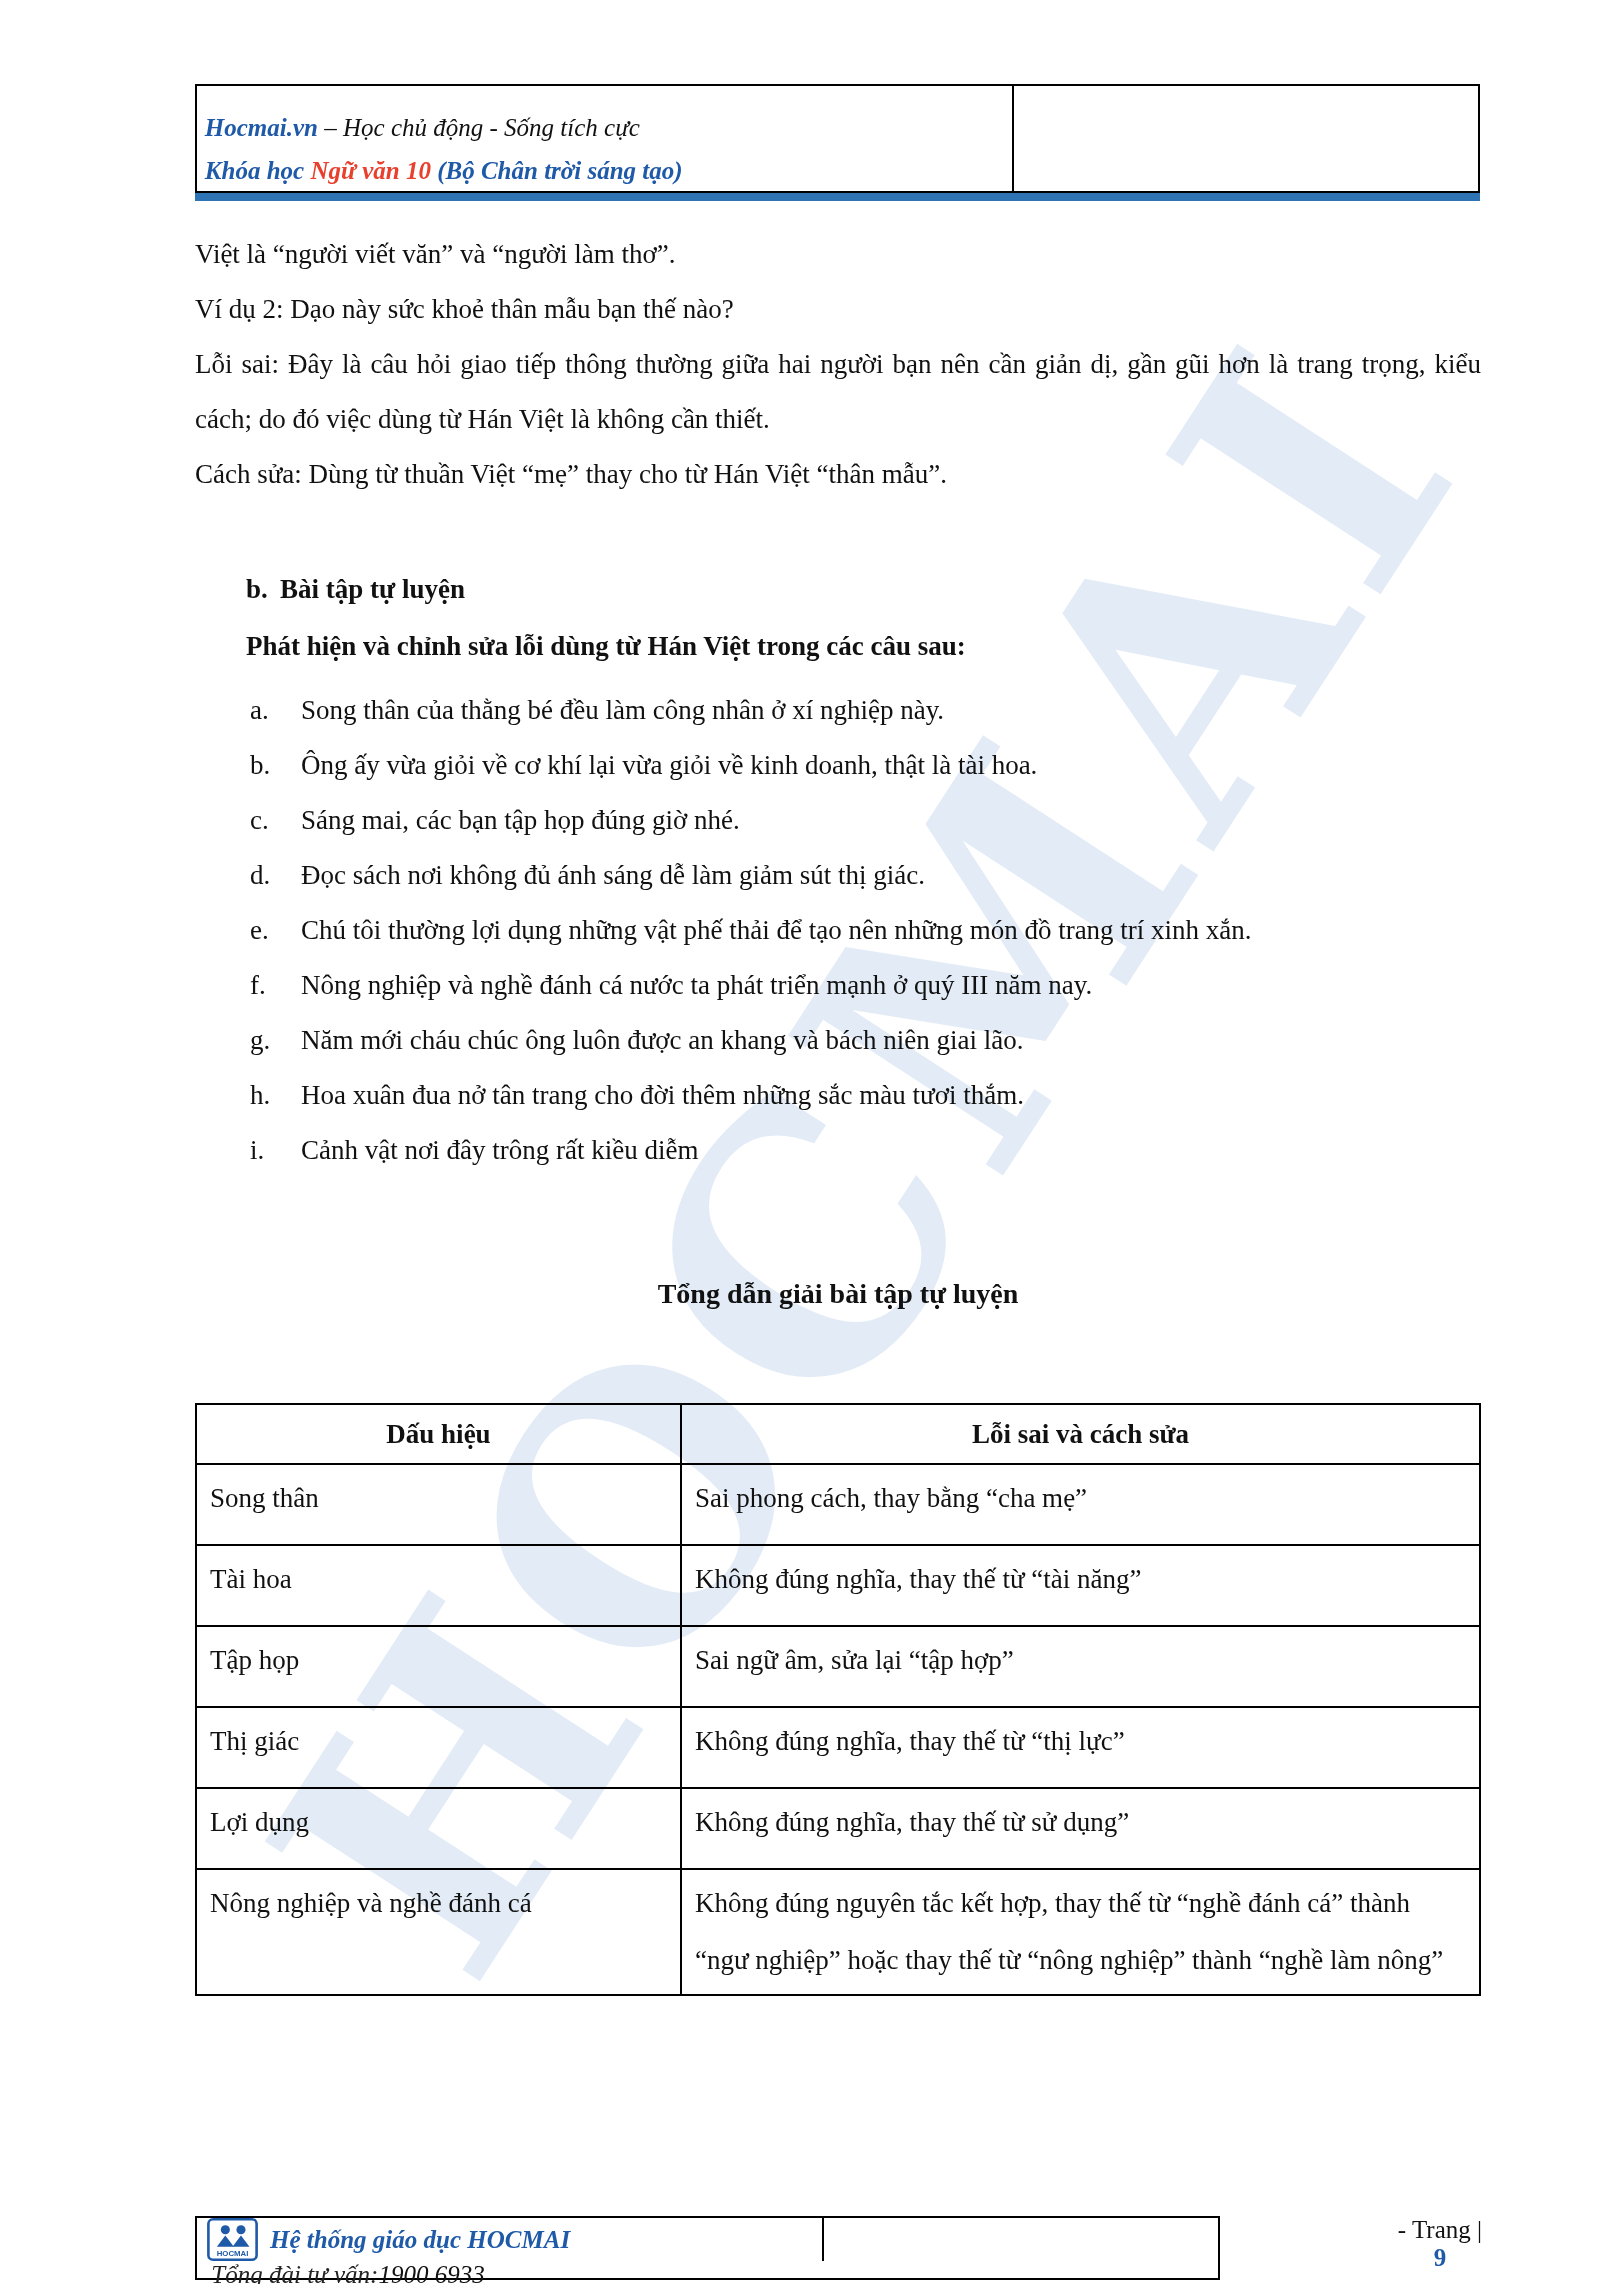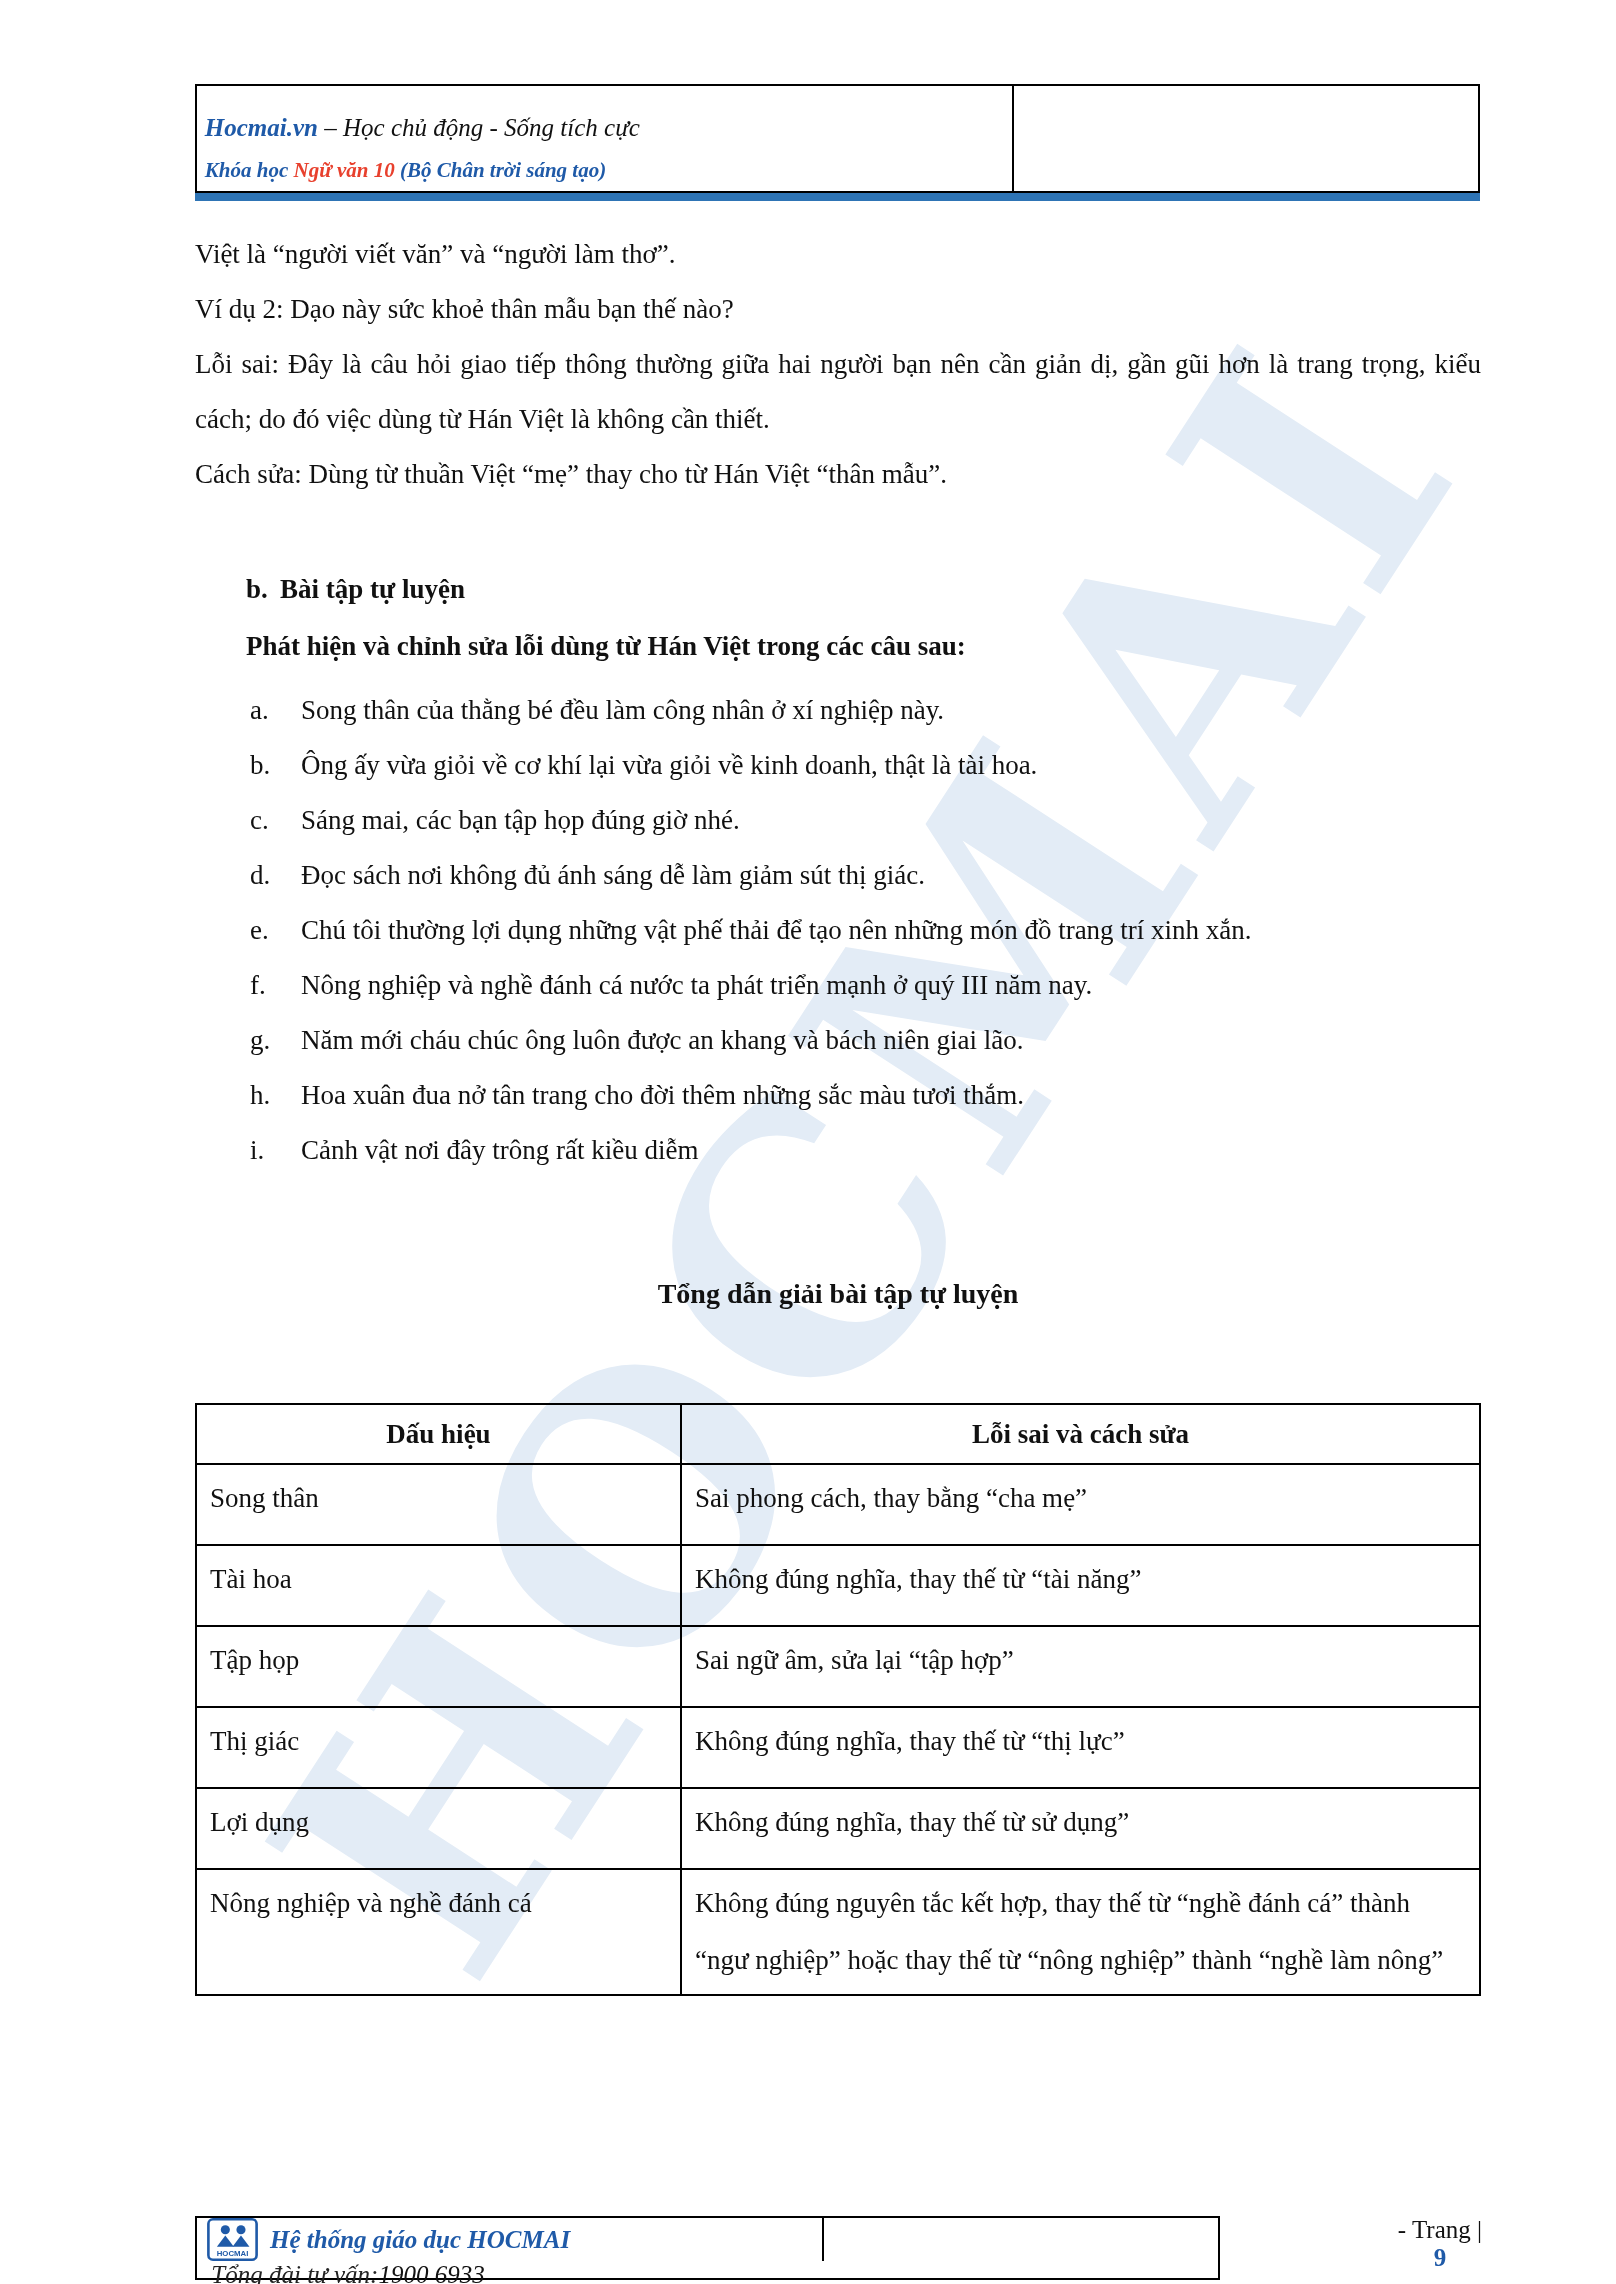--- a/index.html
+++ b/index.html
@@ -34,21 +34,21 @@
   }
   .header-left {
     width:817px; height:100%;
     border-right:2px solid #000;
     padding:19.5px 0 0 7.8px;
   }
   .header-right { flex:1; }
   .h-line1 { font-size:25px; font-style:italic; line-height:43px; white-space:nowrap; }
   .h-line1 .brand { font-weight:bold; color:#1F5AA8; }
   .h-line1 .tagline { color:#111; }
-  .h-line2 { font-size:21px; font-style:italic; font-weight:bold; line-height:43px; white-space:nowrap; }
+  .h-line2 { font-size:25px; font-style:italic; font-weight:bold; line-height:43px; white-space:nowrap; }
   .h-line2 .course-prefix { color:#1F5AA8; }
   .h-line2 .course-name { color:#E8402D; }
   .h-line2 .course-suffix { color:#1F5AA8; }
   .header-rule {
     left:195px; top:193px; width:1285px; height:7.8px;
     background:#2E74B5;
   }
   
   .intro { left:195px; top:227px; width:1286px; font-size:27px; line-height:55px; }
   .intro p { text-align:justify; }

